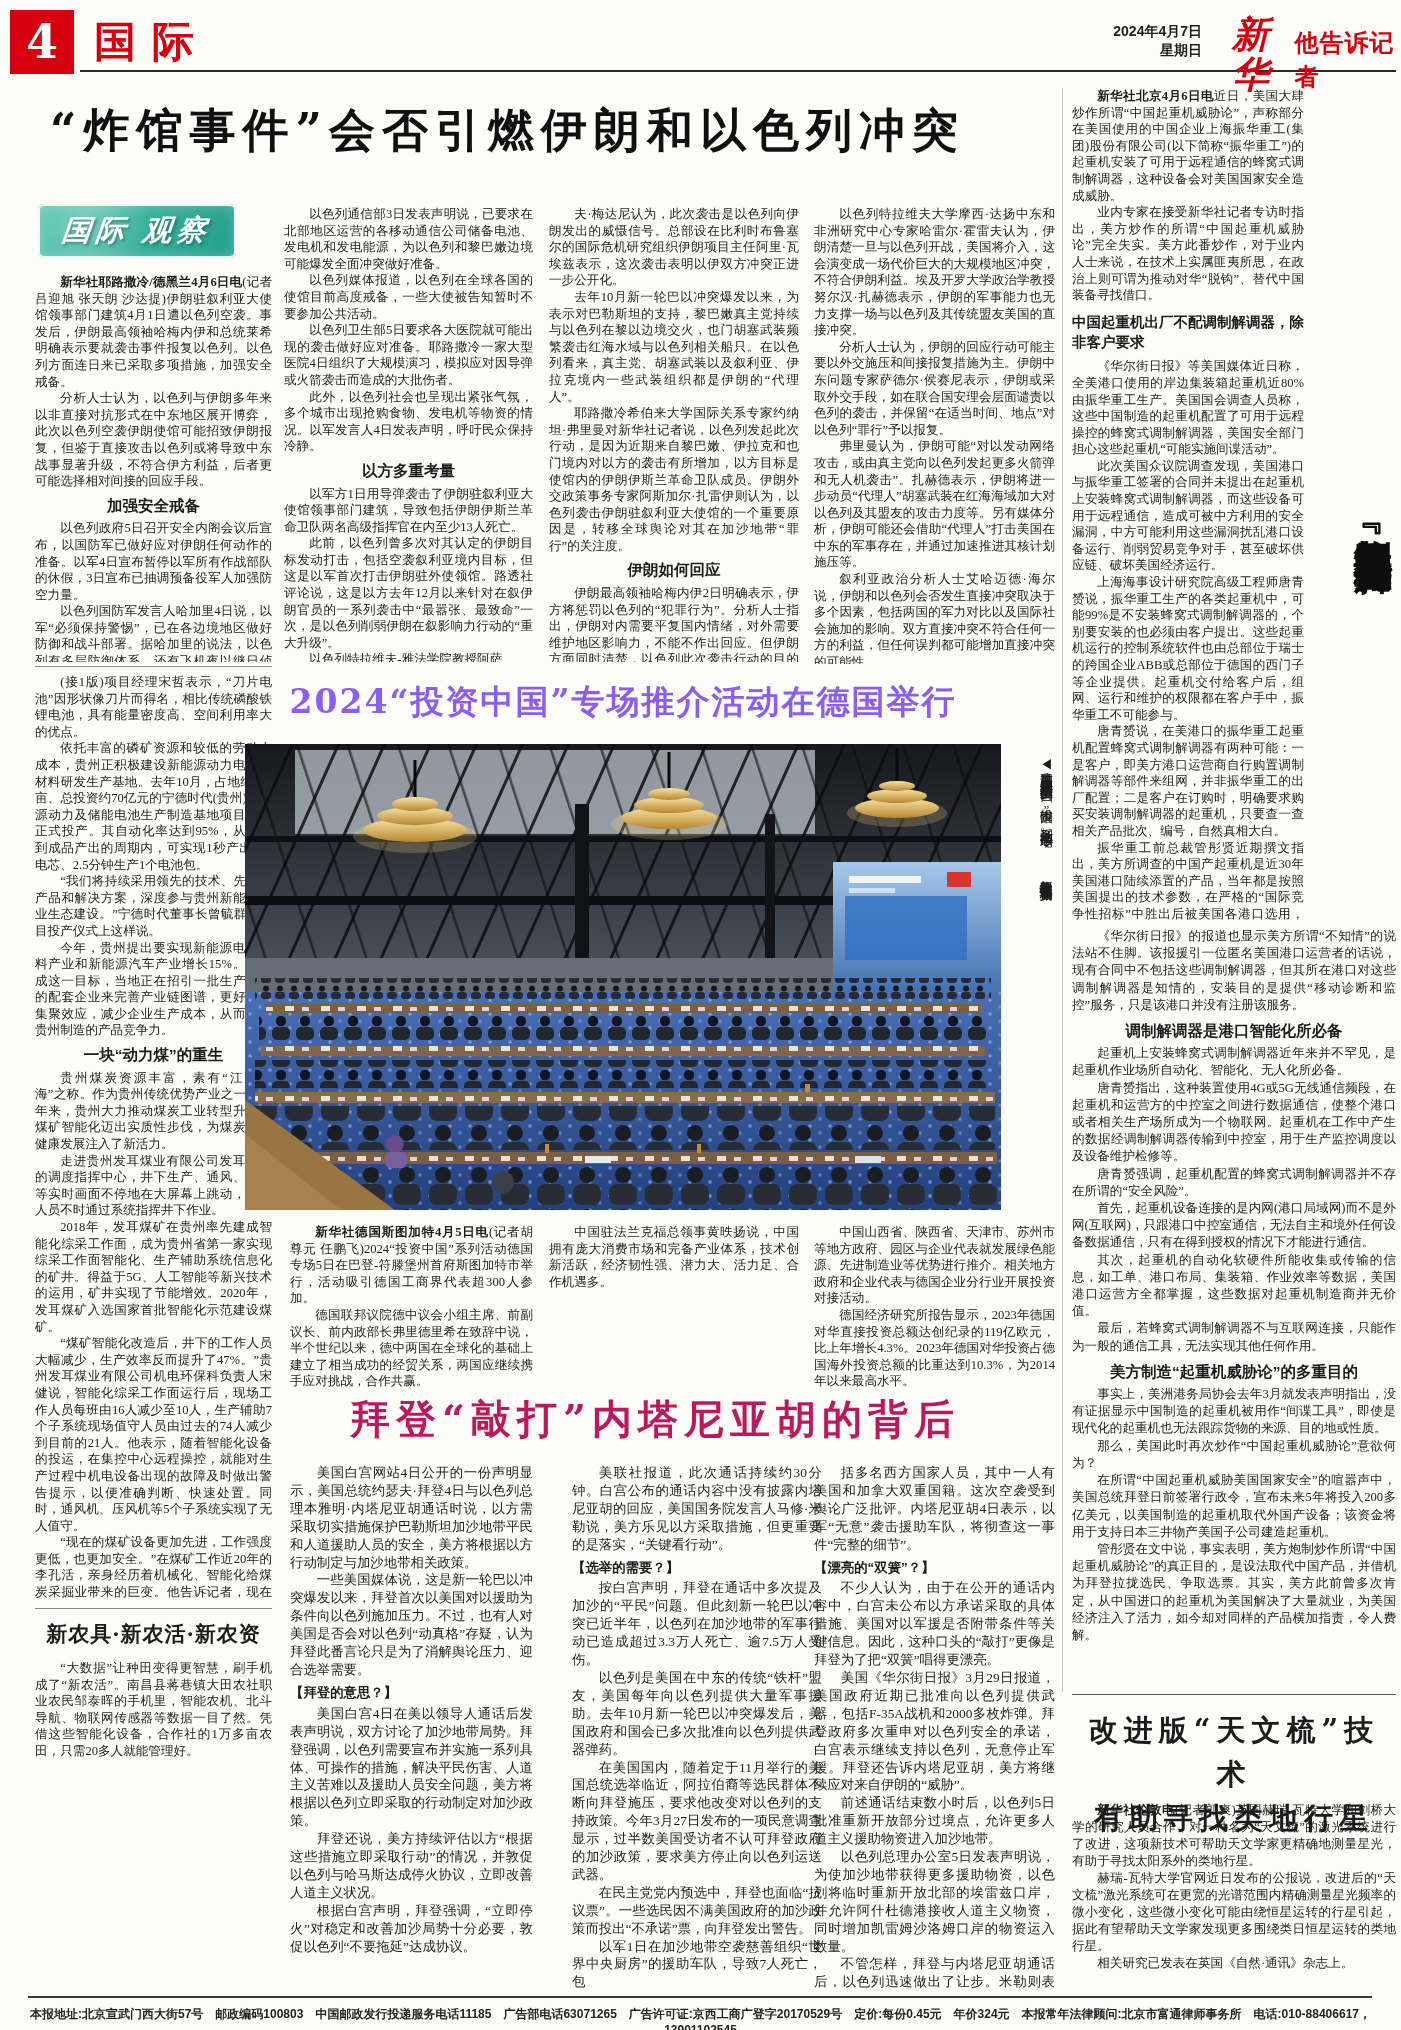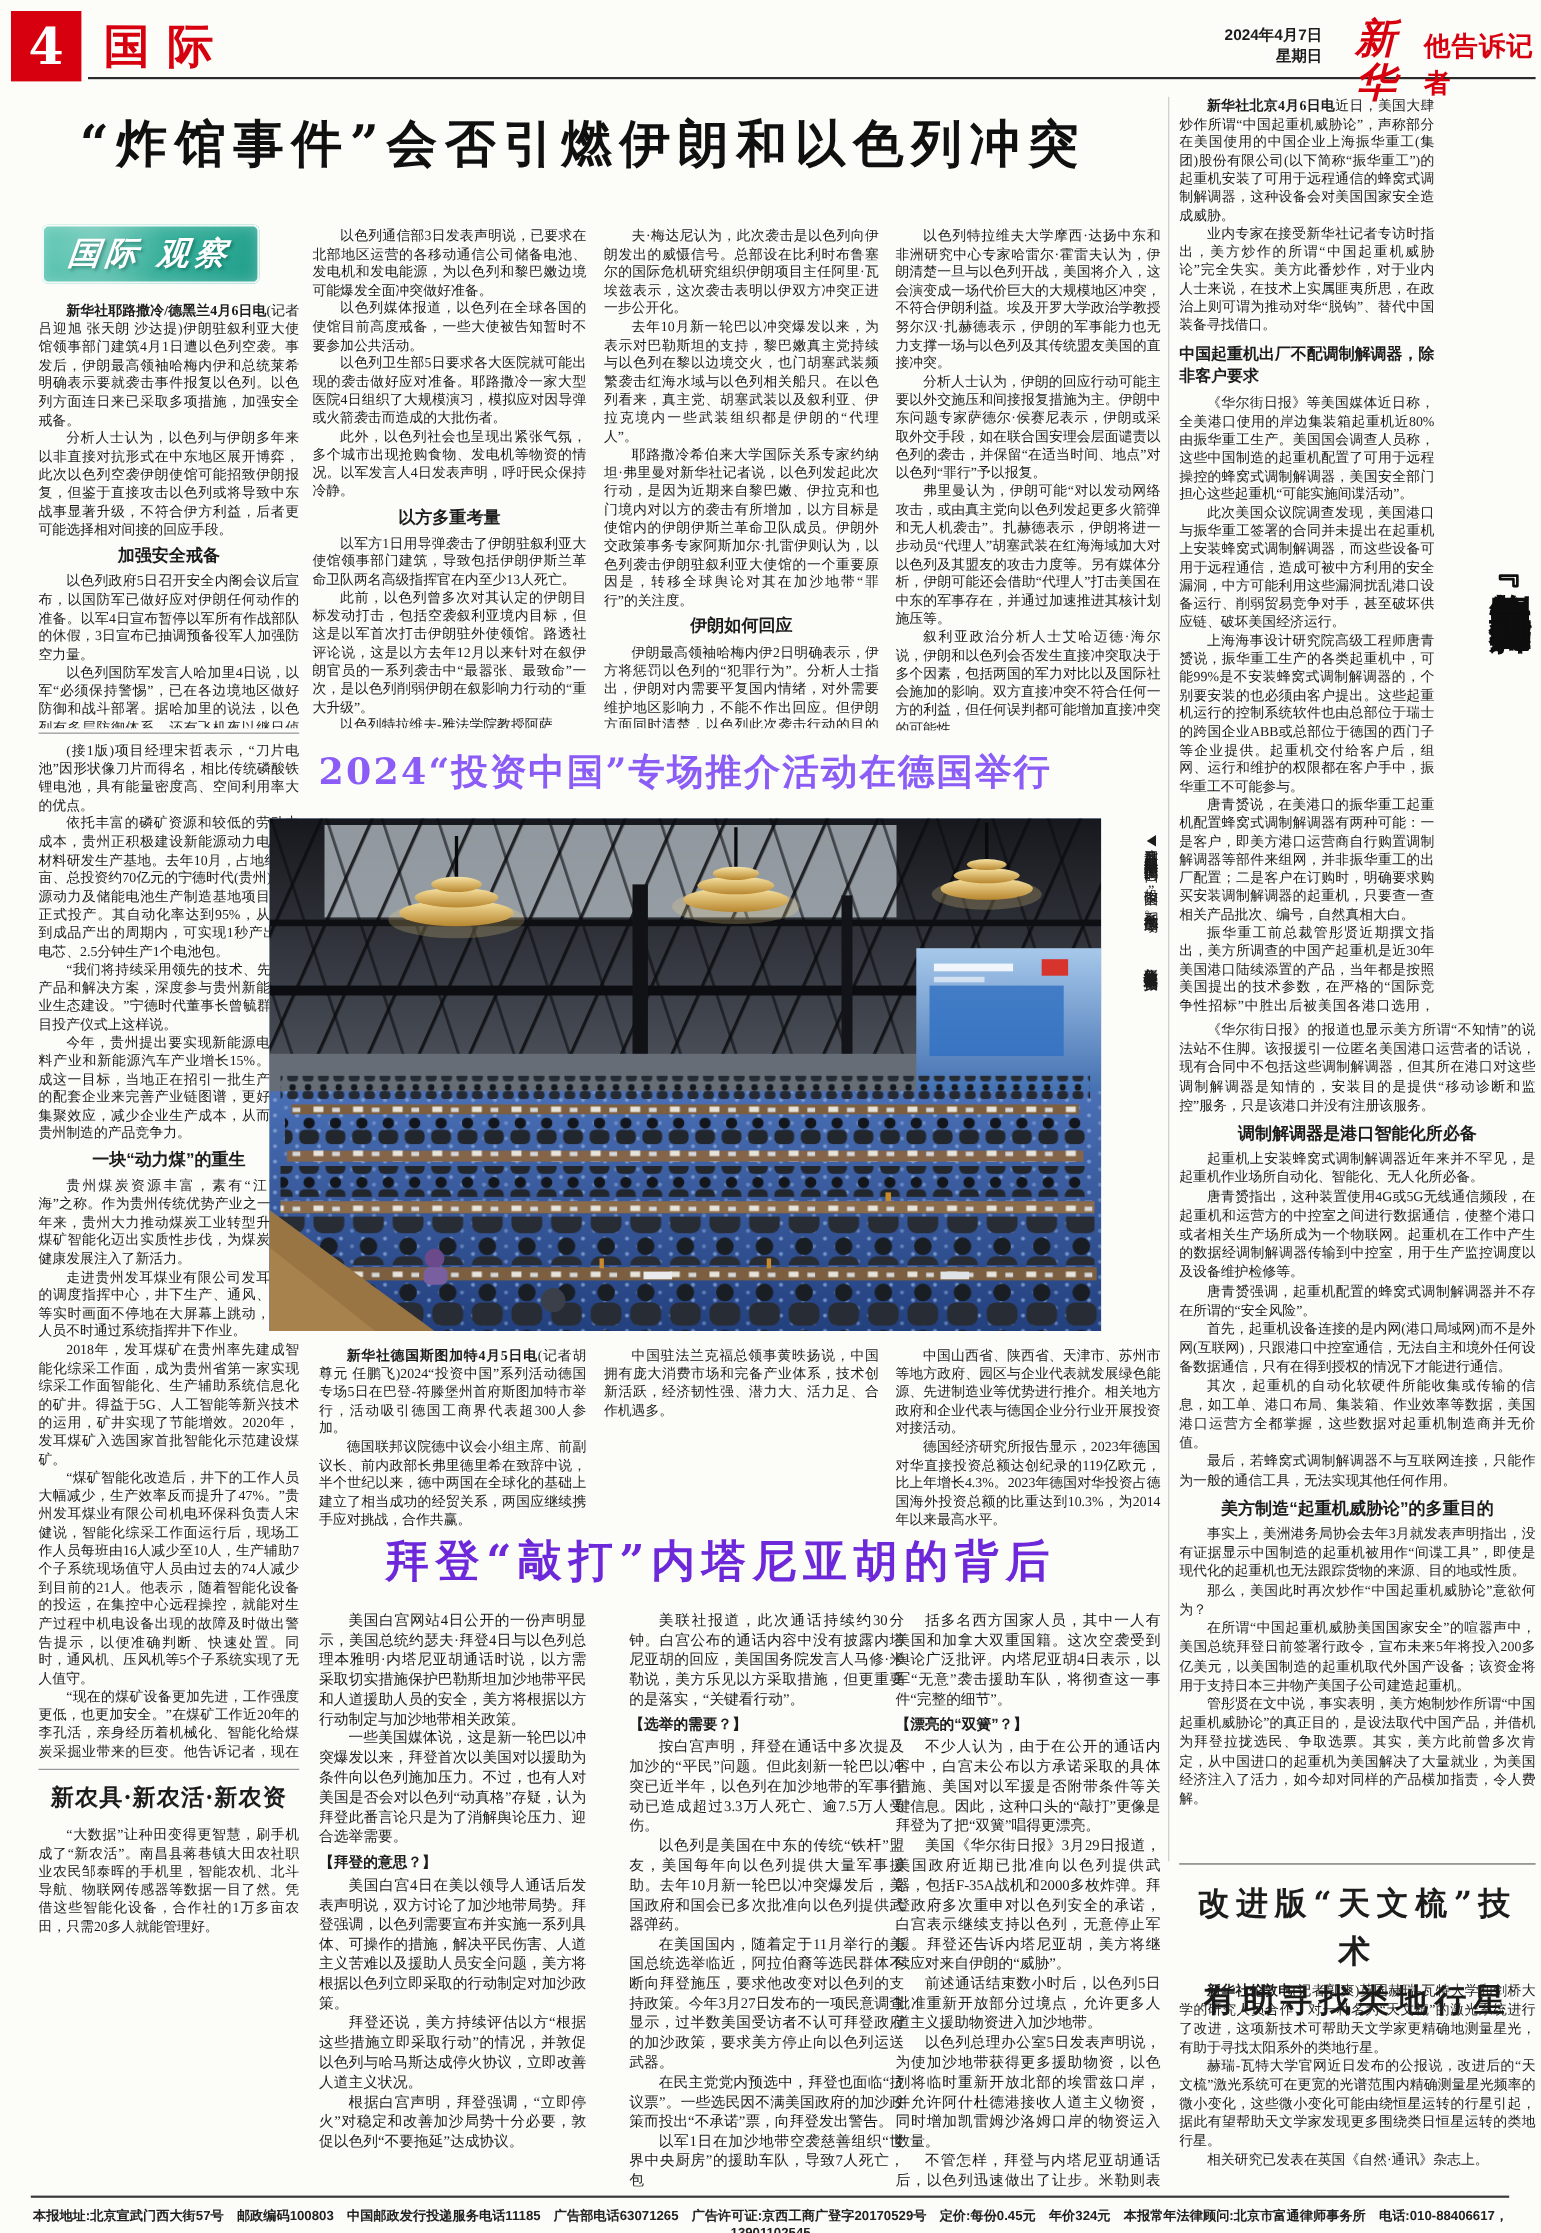--- a/index.html
+++ b/index.html
@@ -21,21 +21,21 @@
   .col{position:absolute;overflow:hidden;font-size:12.6px;line-height:16.6px;text-align:justify;}
   .it{text-align:justify;}
   .it-p{text-indent:2em;}
   .it-h{font-family:"Liberation Sans",sans-serif;font-weight:bold;text-align:center;text-indent:0;
         font-size:15.5px;margin:8px 0 6px;}
   .it-hl{font-family:"Liberation Sans",sans-serif;font-weight:bold;text-indent:0;font-size:14.5px;
          line-height:1.4;margin:8px 0 6px;}
   .it-hb{font-family:"Liberation Sans",sans-serif;font-weight:bold;text-indent:0;margin:5px 0 3px;}
   .hr{position:absolute;height:1px;background:#8b8b8b;}
   
-  .iran-hl{position:absolute;left:50px;top:100px;width:960px;margin:0;text-align:center;
+  .iran-hl{position:absolute;left:50px;top:100px;width:960px;margin:0;
            font-size:46px;font-weight:bold;letter-spacing:7px;color:#101010;font-family:"DejaVu Serif",serif;}
   .badge{position:absolute;left:38px;top:204px;width:198px;height:54px;border-radius:6px;
          background:radial-gradient(circle at 25% 30%,rgba(255,255,255,.28),rgba(255,255,255,0) 40%),
                     linear-gradient(120deg,#58c5b0,#1f9e8a);
          box-shadow:inset 0 0 0 2px rgba(255,255,255,.9),inset 0 0 14px rgba(255,255,255,.35);
          display:flex;align-items:center;justify-content:center;}
   .badge span{color:#fff;font-weight:bold;font-style:italic;font-size:29px;letter-spacing:5px;
          transform:skewX(-6deg);font-family:"Liberation Sans",sans-serif;text-shadow:2px 2px 3px rgba(0,70,60,.45);}
   .iran-c1{left:35px;top:274px;width:237px;height:388px;}
   .iran-c2{left:284px;top:206px;width:249px;height:456px;}
@@ -53,21 +53,21 @@
              font-size:33px;font-weight:bold;letter-spacing:2px;font-family:"DejaVu Serif",serif;color:#8b5cf6;}
   .photo{position:absolute;left:245px;top:744px;width:756px;height:466px;background:#31507f;}
   .vcap{position:absolute;left:1004px;top:748px;width:52px;height:460px;writing-mode:vertical-rl;
         text-orientation:upright;font-size:13px;line-height:1.55;letter-spacing:1px;overflow:hidden;}
   .vcap .pcred{font-weight:bold;margin-top:14px;font-family:"Liberation Sans",sans-serif;font-size:12.5px;}
   .inv-c1{left:290px;top:1224px;width:243px;height:170px;}
   .inv-c2{left:549px;top:1224px;width:250px;height:170px;}
   .inv-c3{left:814px;top:1224px;width:241px;height:170px;}
   
   .biden-hl{position:absolute;left:265px;top:1392px;width:780px;margin:0;text-align:center;
-            font-size:40px;font-weight:bold;letter-spacing:6px;font-family:"DejaVu Serif",serif;color:#6d28d9;}
+            font-size:40px;font-weight:bold;letter-spacing:6px;font-family:"DejaVu Serif",serif;color:#be185d;}
   .biden{font-size:13.4px;line-height:17.9px;}
   .bid-c1{left:290px;top:1464px;width:243px;height:524px;}
   .bid-c2{left:572px;top:1464px;width:250px;height:524px;}
   .bid-c3{left:814px;top:1464px;width:241px;height:524px;}
   
   .vrule{position:absolute;left:1062px;top:88px;width:1px;height:1604px;background:#c6c6c6;}
   .crane-col{left:1072px;top:88px;width:232px;height:836px;}
   .crane-vhl{position:absolute;left:1308px;top:106px;width:90px;height:822px;writing-mode:vertical-rl;
              text-orientation:upright;font-size:38px;font-weight:bold;letter-spacing:1px;
              font-family:"DejaVu Serif",serif;color:#0e0e0e;text-align:center;overflow:hidden;}

